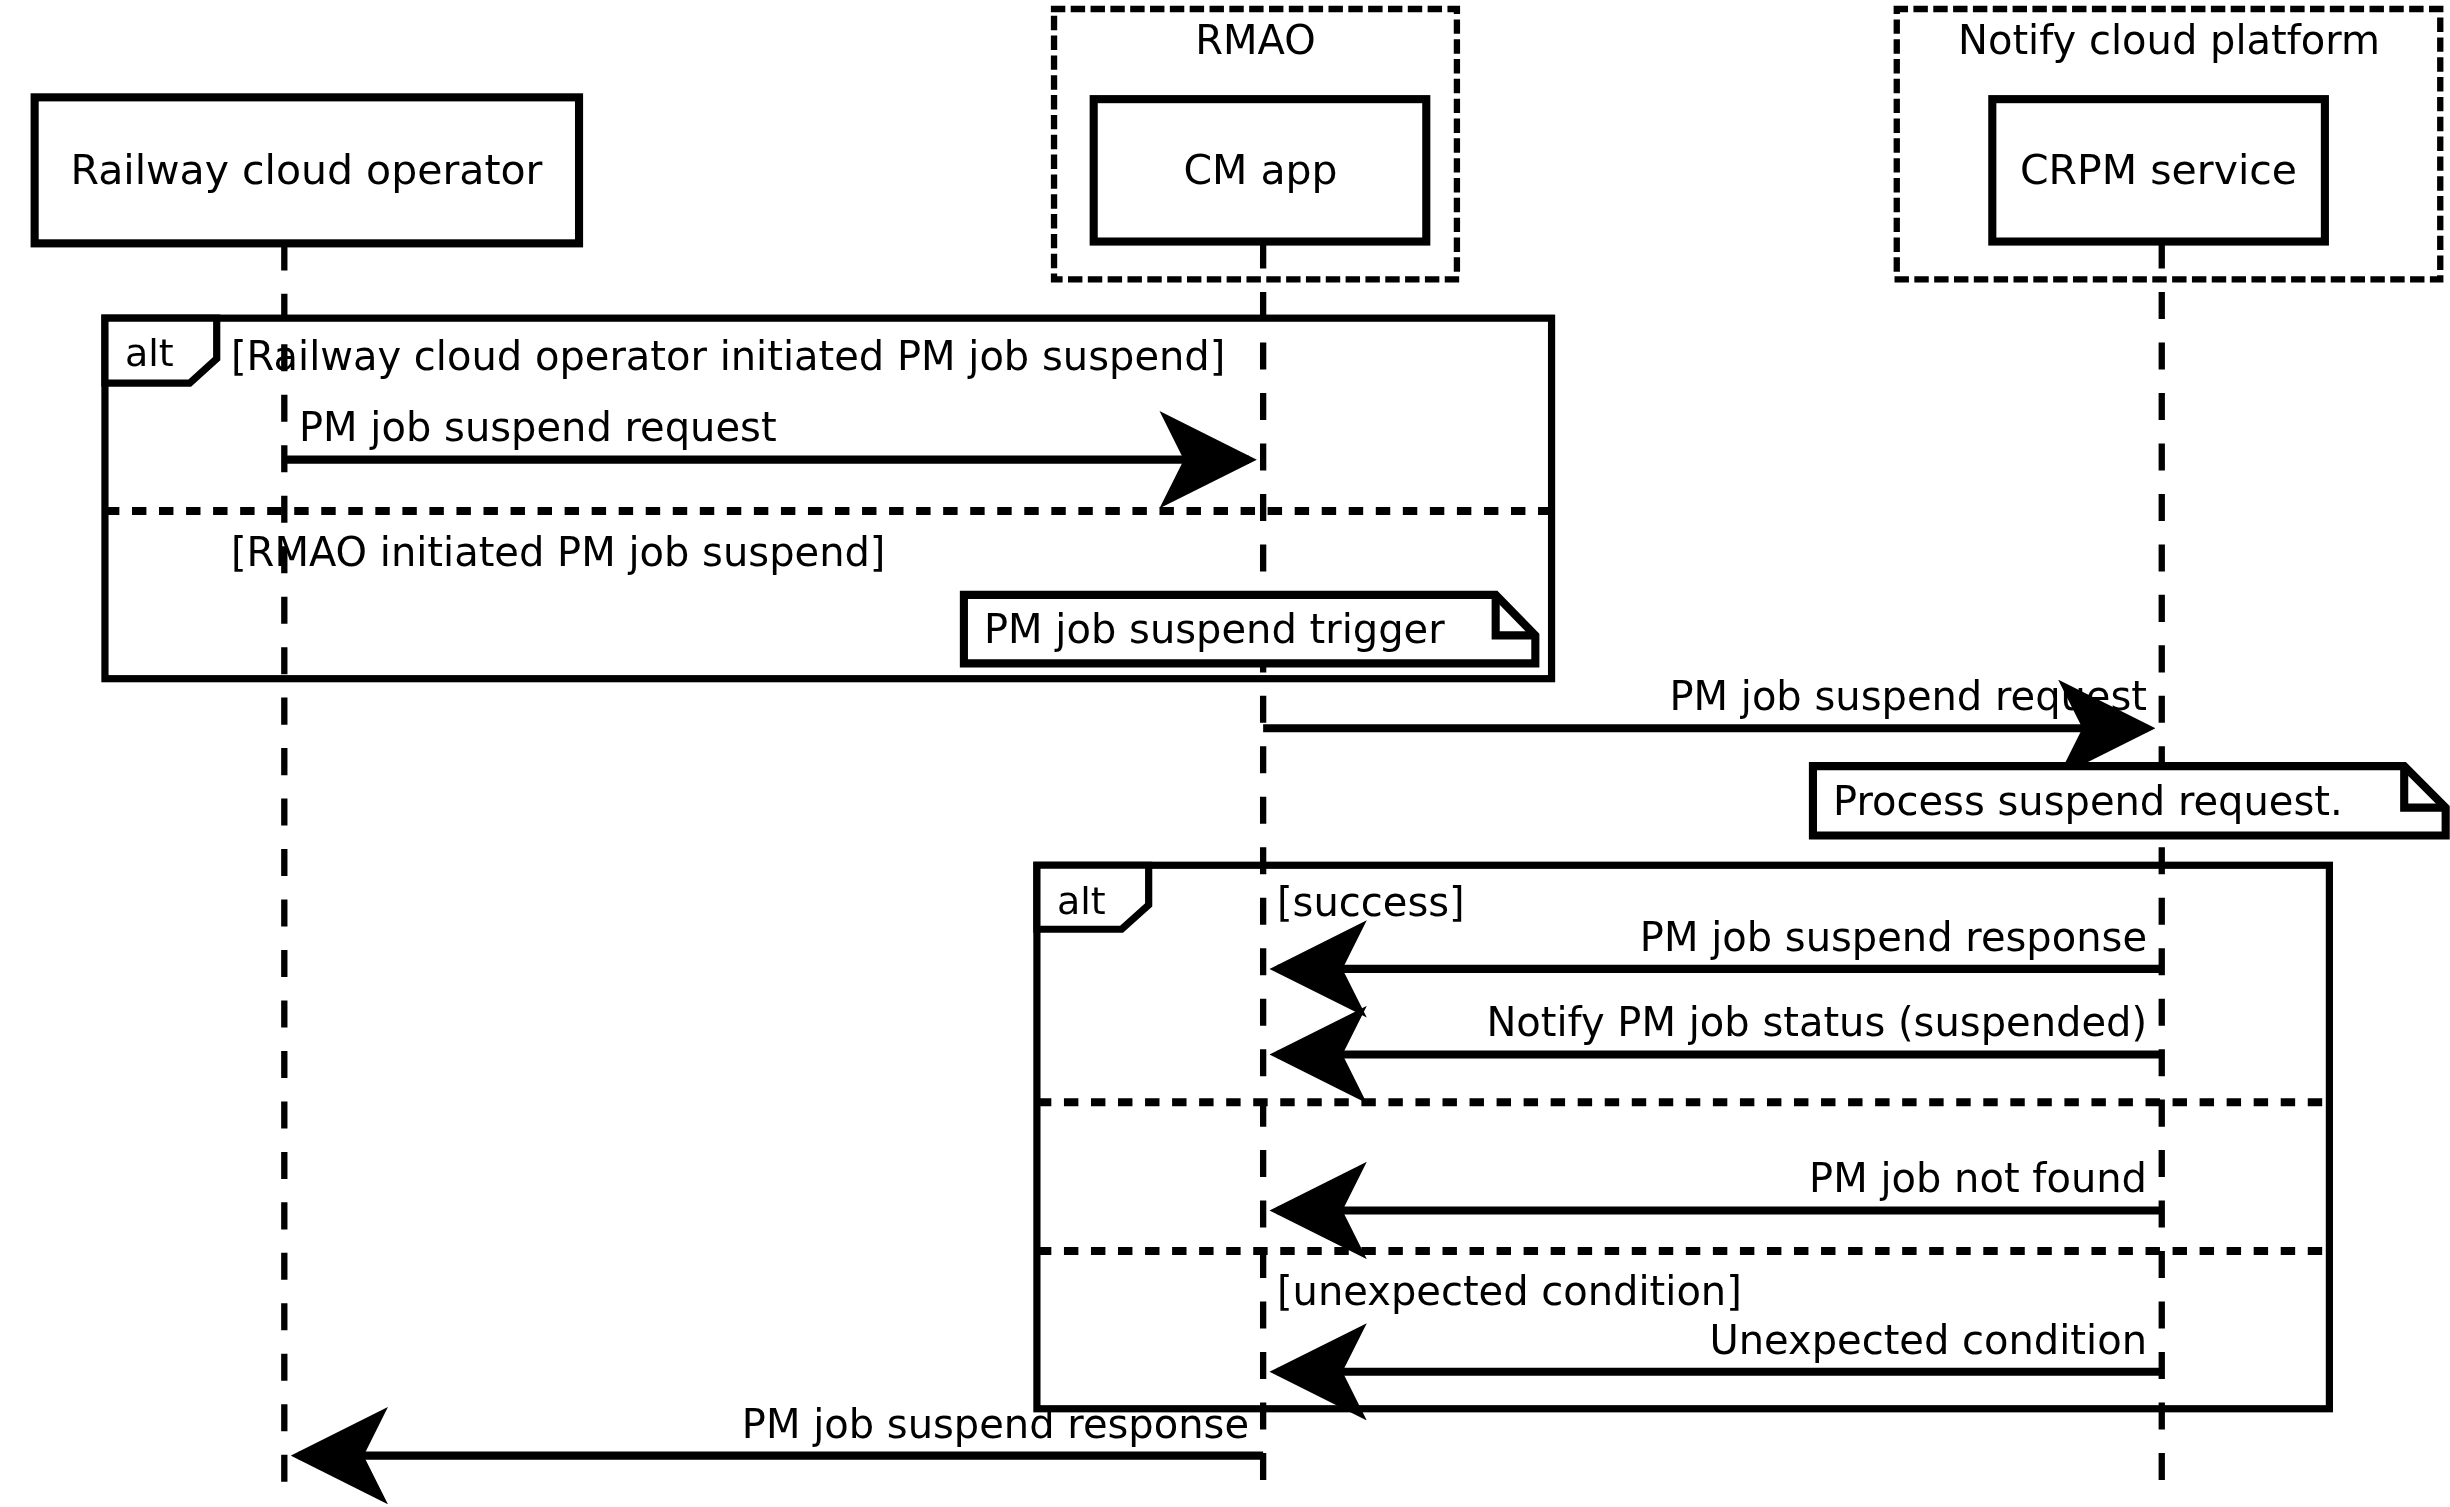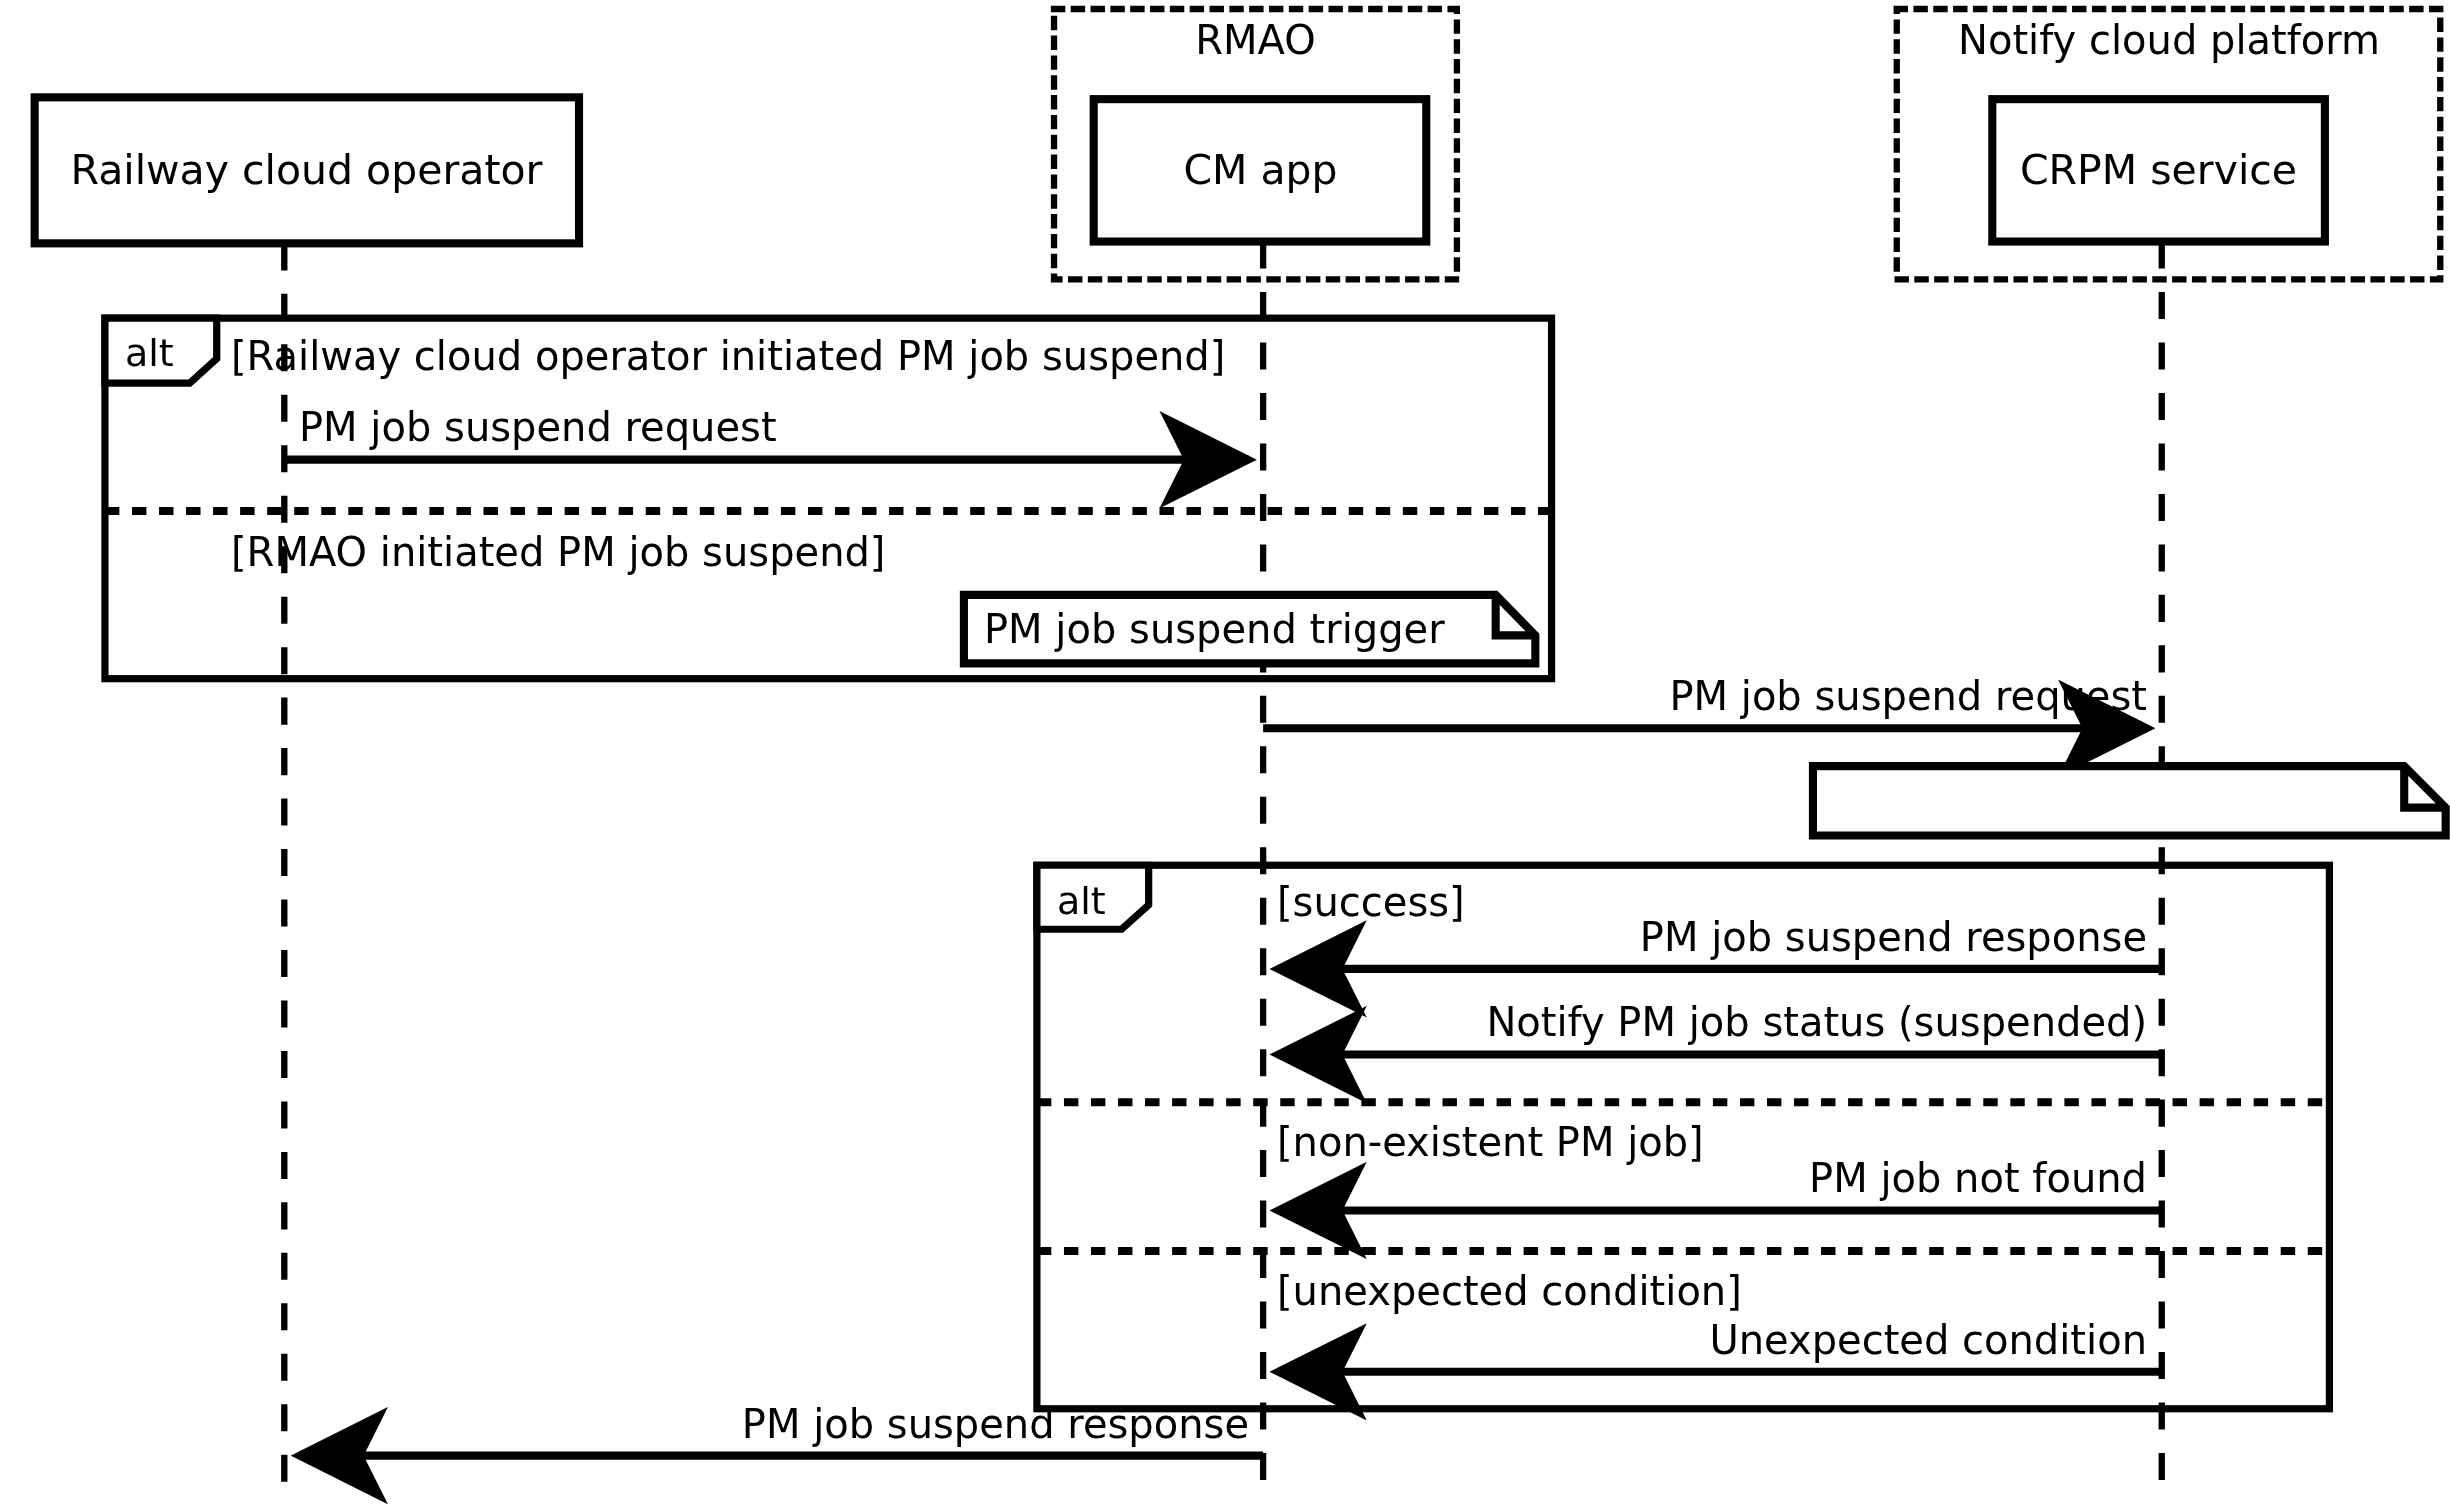--- a/index.html
+++ b/index.html
@@ -75,33 +75,33 @@
   <div class="part-label" style="left:22.5px;top:150px;width:544px;">Railway cloud operator</div>
   <div class="part-label" style="left:1082px;top:150px;width:333px;">CM app</div>
   <div class="part-label" style="left:1980px;top:150px;width:333px;">CRPM service</div>
 
   <div class="frag-op" style="left:113px;top:334px;">alt</div>
   <div class="frag-guard" style="left:219px;top:336px;">[Railway cloud operator initiated PM job suspend]</div>
   <div class="frag-guard" style="left:219px;top:532px;">[RMAO initiated PM job suspend]</div>
 
   <div class="frag-op" style="left:1045px;top:882px;">alt</div>
   <div class="frag-guard" style="left:1265px;top:882px;">[success]</div>
-  <div class="frag-guard" style="left:1265px;top:1122px;">[non-existent PM job]</div>
   <div class="frag-guard" style="left:1265px;top:1271px;">[unexpected condition]</div>
 
   <div class="msg-label" style="left:287px;top:407px;">PM job suspend request</div>
 
   <div class="msg-label" style="left:2135px;top:676px;transform:translateX(-100%);">PM job suspend request</div>
 
   <div class="msg-label" style="left:2135px;top:917px;transform:translateX(-100%);">PM job suspend response</div>
 
   <div class="msg-label" style="left:2135px;top:1002px;transform:translateX(-100%);">Notify PM job status (suspended)</div>
 
   <div class="msg-label" style="left:2135px;top:1158px;transform:translateX(-100%);">PM job not found</div>
 
   <div class="msg-label" style="left:2135px;top:1320px;transform:translateX(-100%);text-align:right;">Unexpected condition</div>
 
   <div class="msg-label" style="left:1237px;top:1404px;transform:translateX(-100%);">PM job suspend response</div>
 
   <div class="note-label" style="left:972px;top:609px;">PM job suspend trigger</div>
+  <div class="note-label" style="left:1821px;top:781px;">Process suspend request.</div>
 
 </div>
 
 
 </body></html>

